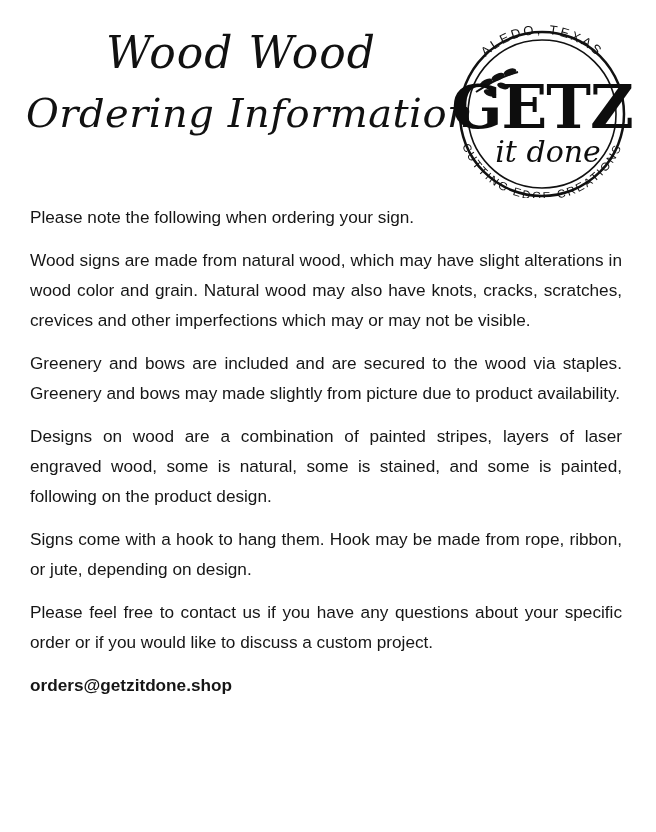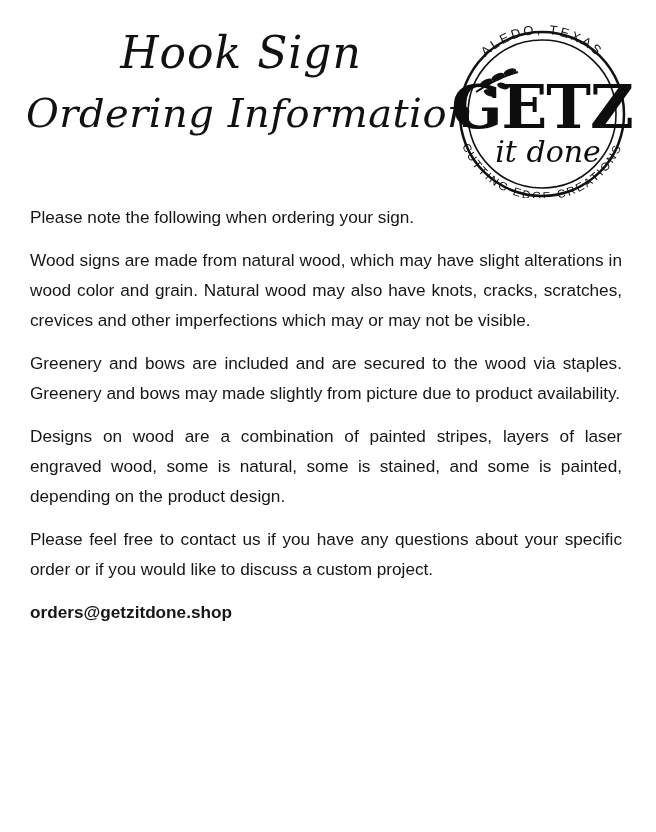--- a/index.html
+++ b/index.html
@@ -97,21 +97,21 @@
   }
 </style>
 </head>
 <body>
 
 <div class="page">
 
   <div class="header">
 
     <div class="title-block">
-      <div class="title-line1">Hook Sign</div>
+      <div class="title-line1">Wood Wood</div>
       <div class="title-line2">Ordering Information</div>
     </div>
 
     <div class="logo">
       <svg width="212" height="176" viewBox="0 0 212 176" xmlns="http://www.w3.org/2000/svg">
         <defs>
           <path id="arcTop" d="M 26 92 A 80 80 0 0 1 186 92" fill="none"></path>
           <path id="arcBottom" d="M 20 92 A 86 86 0 0 0 192 92" fill="none"></path>
         </defs>
         <circle cx="106" cy="92" r="82" fill="none" stroke="#111" stroke-width="2.5"></circle>
@@ -138,18 +138,19 @@
         <text x="112" y="140" text-anchor="middle" font-family="'DejaVu Serif', serif" font-style="italic" font-size="30" fill="#0d0d0d">it done</text>
       </svg>
     </div>
 
   </div>
 
   <div class="content">
     <p class="para">Please note the following when ordering your sign.</p>
     <p class="para">Wood signs are made from natural wood, which may have slight alterations in wood color and grain. Natural wood may also have knots, cracks, scratches, crevices and other imperfections which may or may not be visible.</p>
     <p class="para">Greenery and bows are included and are secured to the wood via staples. Greenery and bows may made slightly from picture due to product availability.</p>
-    <p class="para">Designs on wood are a combination of painted stripes, layers of laser engraved wood, some is natural, some is stained, and some is painted, depending on the product design.</p>
+    <p class="para">Designs on wood are a combination of painted stripes, layers of laser engraved wood, some is natural, some is stained, and some is painted, following on the product design.</p>
+    <p class="para">Signs come with a hook to hang them. Hook may be made from rope, ribbon, or jute, depending on design.</p>
     <p class="para">Please feel free to contact us if you have any questions about your specific order or if you would like to discuss a custom project.</p>
     <p class="email">orders@getzitdone.shop</p>
   </div>
 
 </div>
 
 </body></html>

